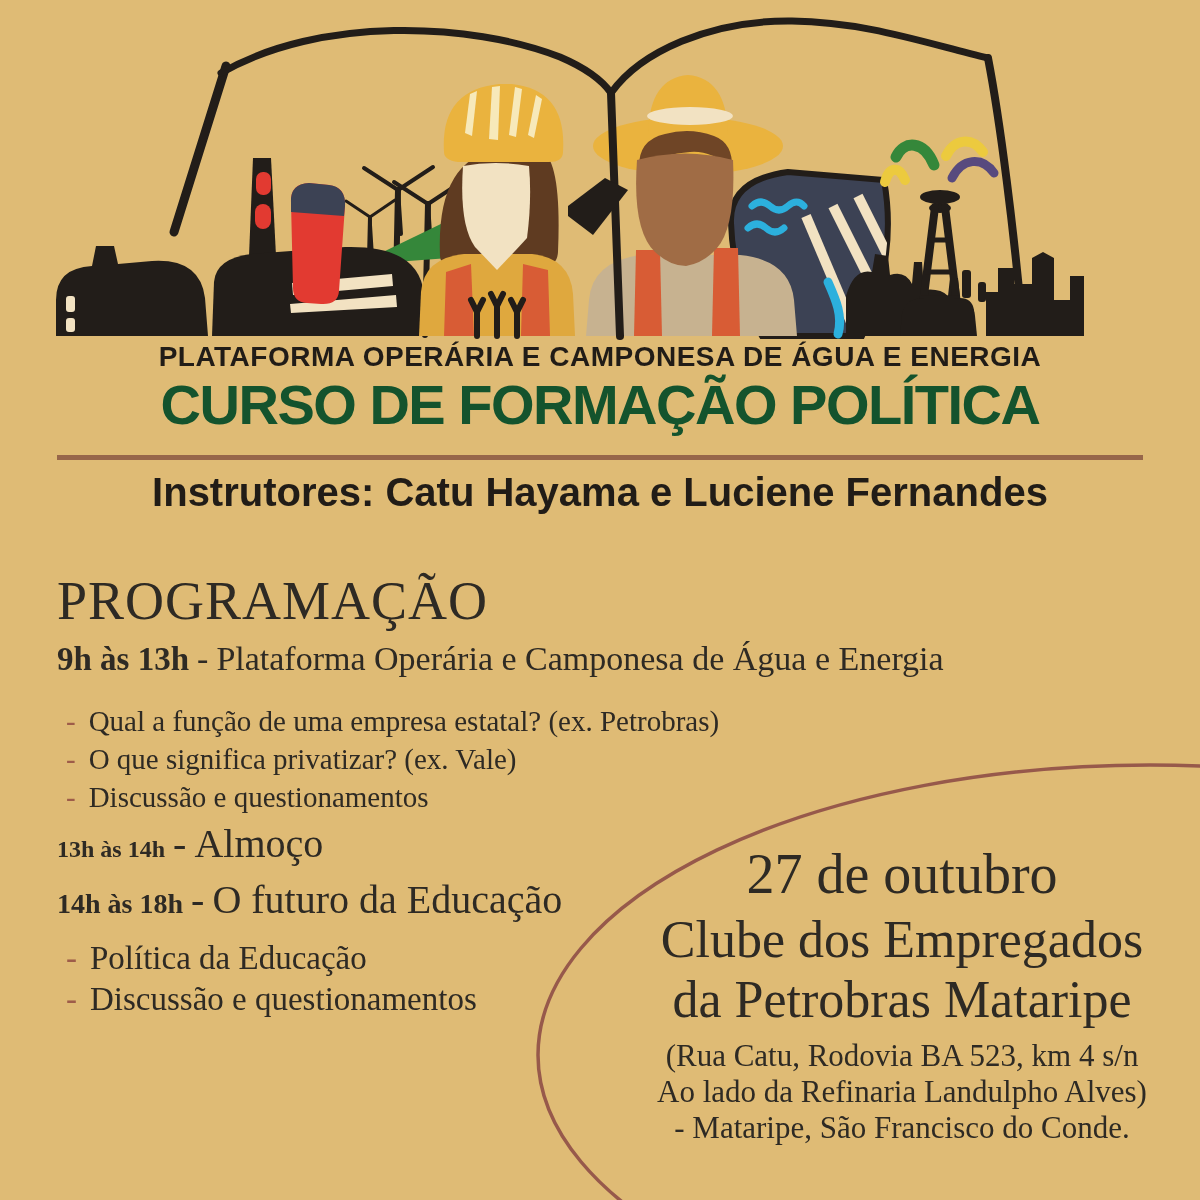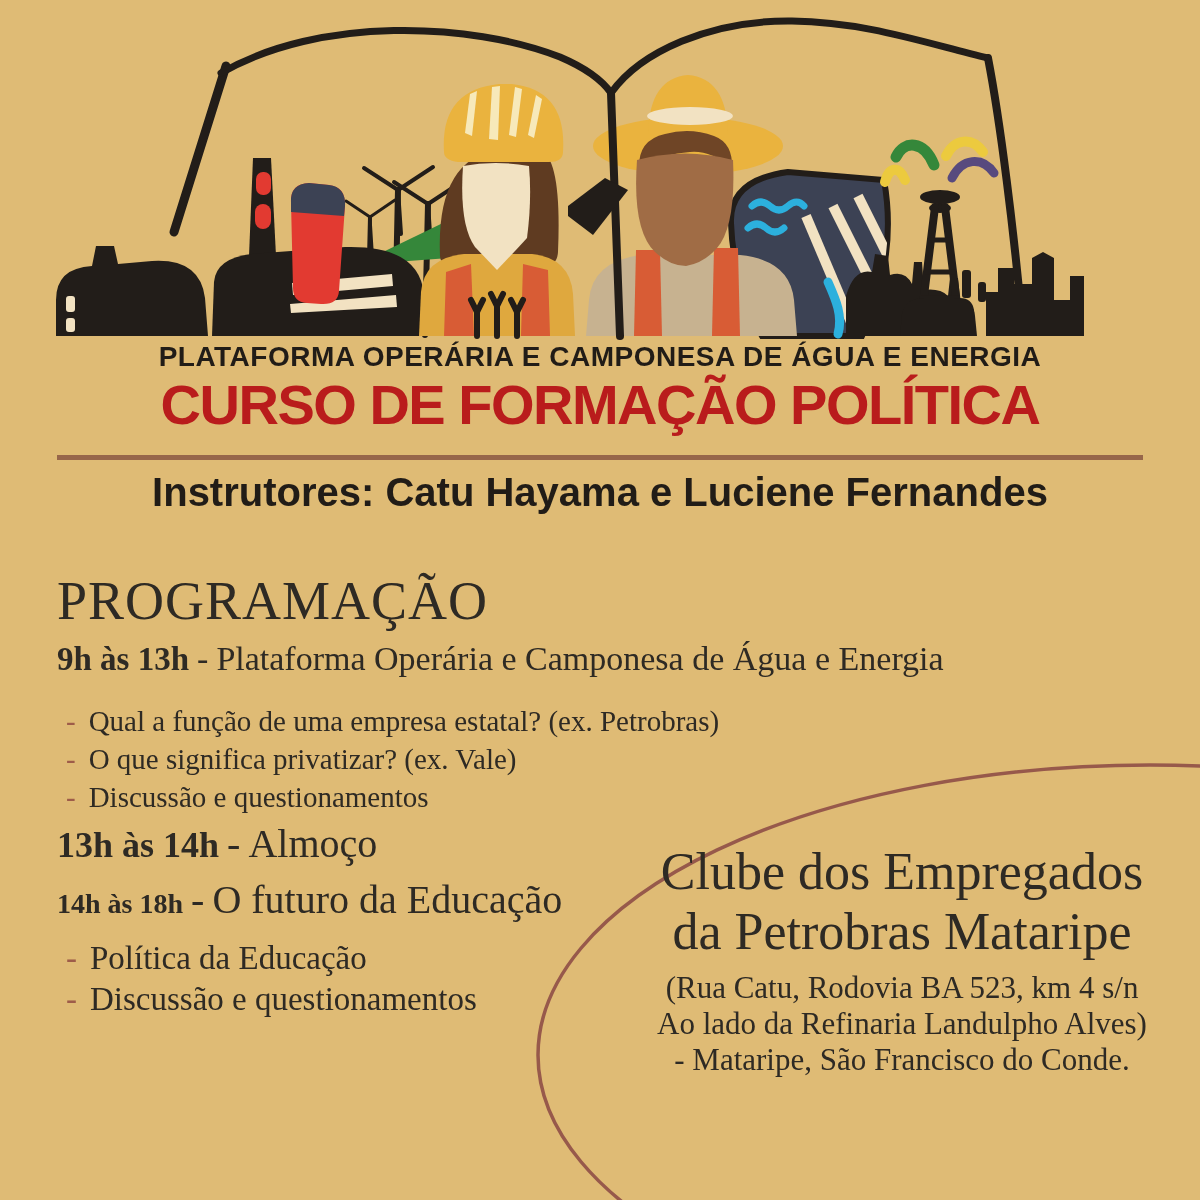--- a/index.html
+++ b/index.html
@@ -9,33 +9,33 @@
     font-family:"Liberation Serif", serif;
   }
   #art { position:absolute; inset:0; z-index:0; }
   .txt { position:absolute; z-index:2; }
 
   .h1 { left:0; right:0; top:341px; text-align:center;
         font-family:"Liberation Sans", sans-serif; font-weight:bold;
         font-size:28px; letter-spacing:0.5px; color:#211c17; }
   .h2 { left:0; right:0; top:372px; text-align:center;
         font-family:"Liberation Sans", sans-serif; font-weight:bold;
-        font-size:56px; letter-spacing:-1.5px; color:#b91c1c; }
+        font-size:56px; letter-spacing:-1.5px; color:#14532d; }
   .divider { left:57px; top:455px; width:1086px; height:5px;
         background:#97664a; z-index:1; position:absolute; }
   .instructors { left:0; right:0; top:470px; text-align:center;
         font-family:"Liberation Sans", sans-serif; font-weight:bold;
         font-size:40px; color:#211c17; }
 
   .program-title { left:57px; top:570px; font-size:54px; letter-spacing:1px; }
   .session { left:57px; white-space:nowrap; }
   .session .time { font-weight:bold; }
   .session .sep { padding:0 8px; }
   .s1 { top:640px; font-size:34px; } .s1 .time { font-size:33px; }
-  .s2 { top:820px; font-size:40px; } .s2 .time { font-size:36px; }
+  .s2 { top:820px; font-size:40px; } .s2 .time { font-size:24px; }
   .s3 { top:876px; font-size:40px; } .s3 .time { font-size:28px; }
   .bullets { left:66px; }
   .b1 { top:702px; font-size:29px; line-height:38px; }
   .b2 { top:938px; font-size:33px; line-height:41px; }
   .bullet .dash { color:#9e5c49; margin-right:13px; }
 
   .event { left:616px; top:842px; width:572px; text-align:center; }
   .event .date  { font-size:56px; line-height:64px; margin-bottom:4px; }
   .event .venue { font-size:52px; line-height:60px; }
   .event .addr  { font-size:31px; line-height:36px; }
@@ -176,18 +176,19 @@
 <div class="txt session s3">
   <span class="time">14h às 18h</span><span class="sep">-</span><span class="stitle">O futuro da Educação</span>
 </div>
 
 <div class="txt bullets b2">
   <div class="bullet"><span class="dash">-</span><span>Política da Educação</span></div>
   <div class="bullet"><span class="dash">-</span><span>Discussão e questionamentos</span></div>
 </div>
 
 <div class="txt event">
+  <div class="date">27 de outubro</div>
   <div class="venue">Clube dos Empregados</div>
   <div class="venue">da Petrobras Mataripe</div>
   <div class="addr first">(Rua Catu, Rodovia BA 523, km 4 s/n</div>
   <div class="addr">Ao lado da Refinaria Landulpho Alves)</div>
   <div class="addr">- Mataripe, São Francisco do Conde.</div>
 </div>
 
 </body></html>

